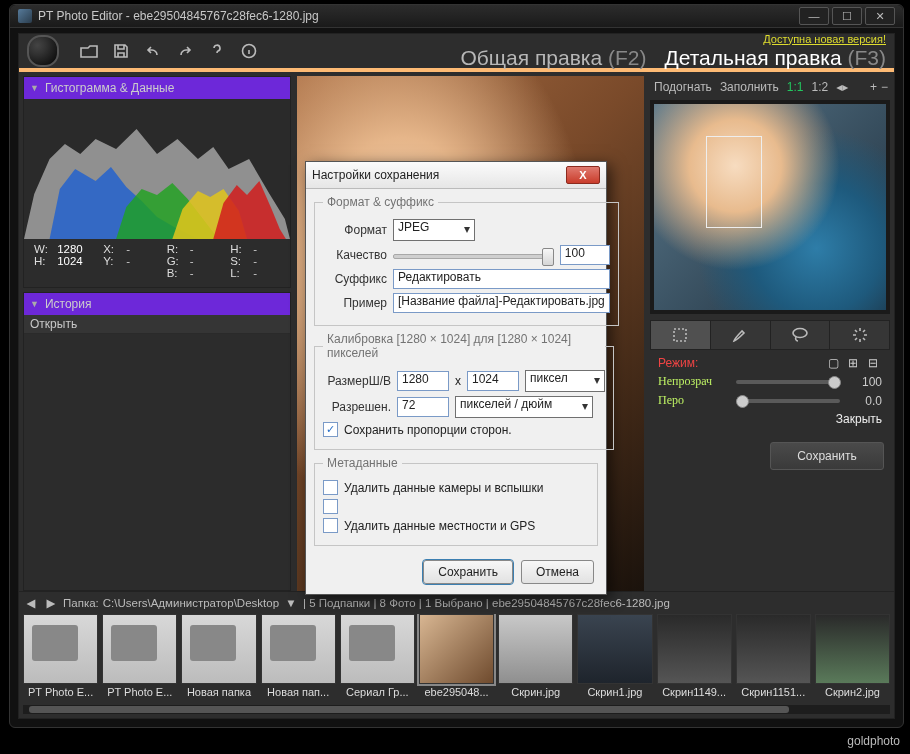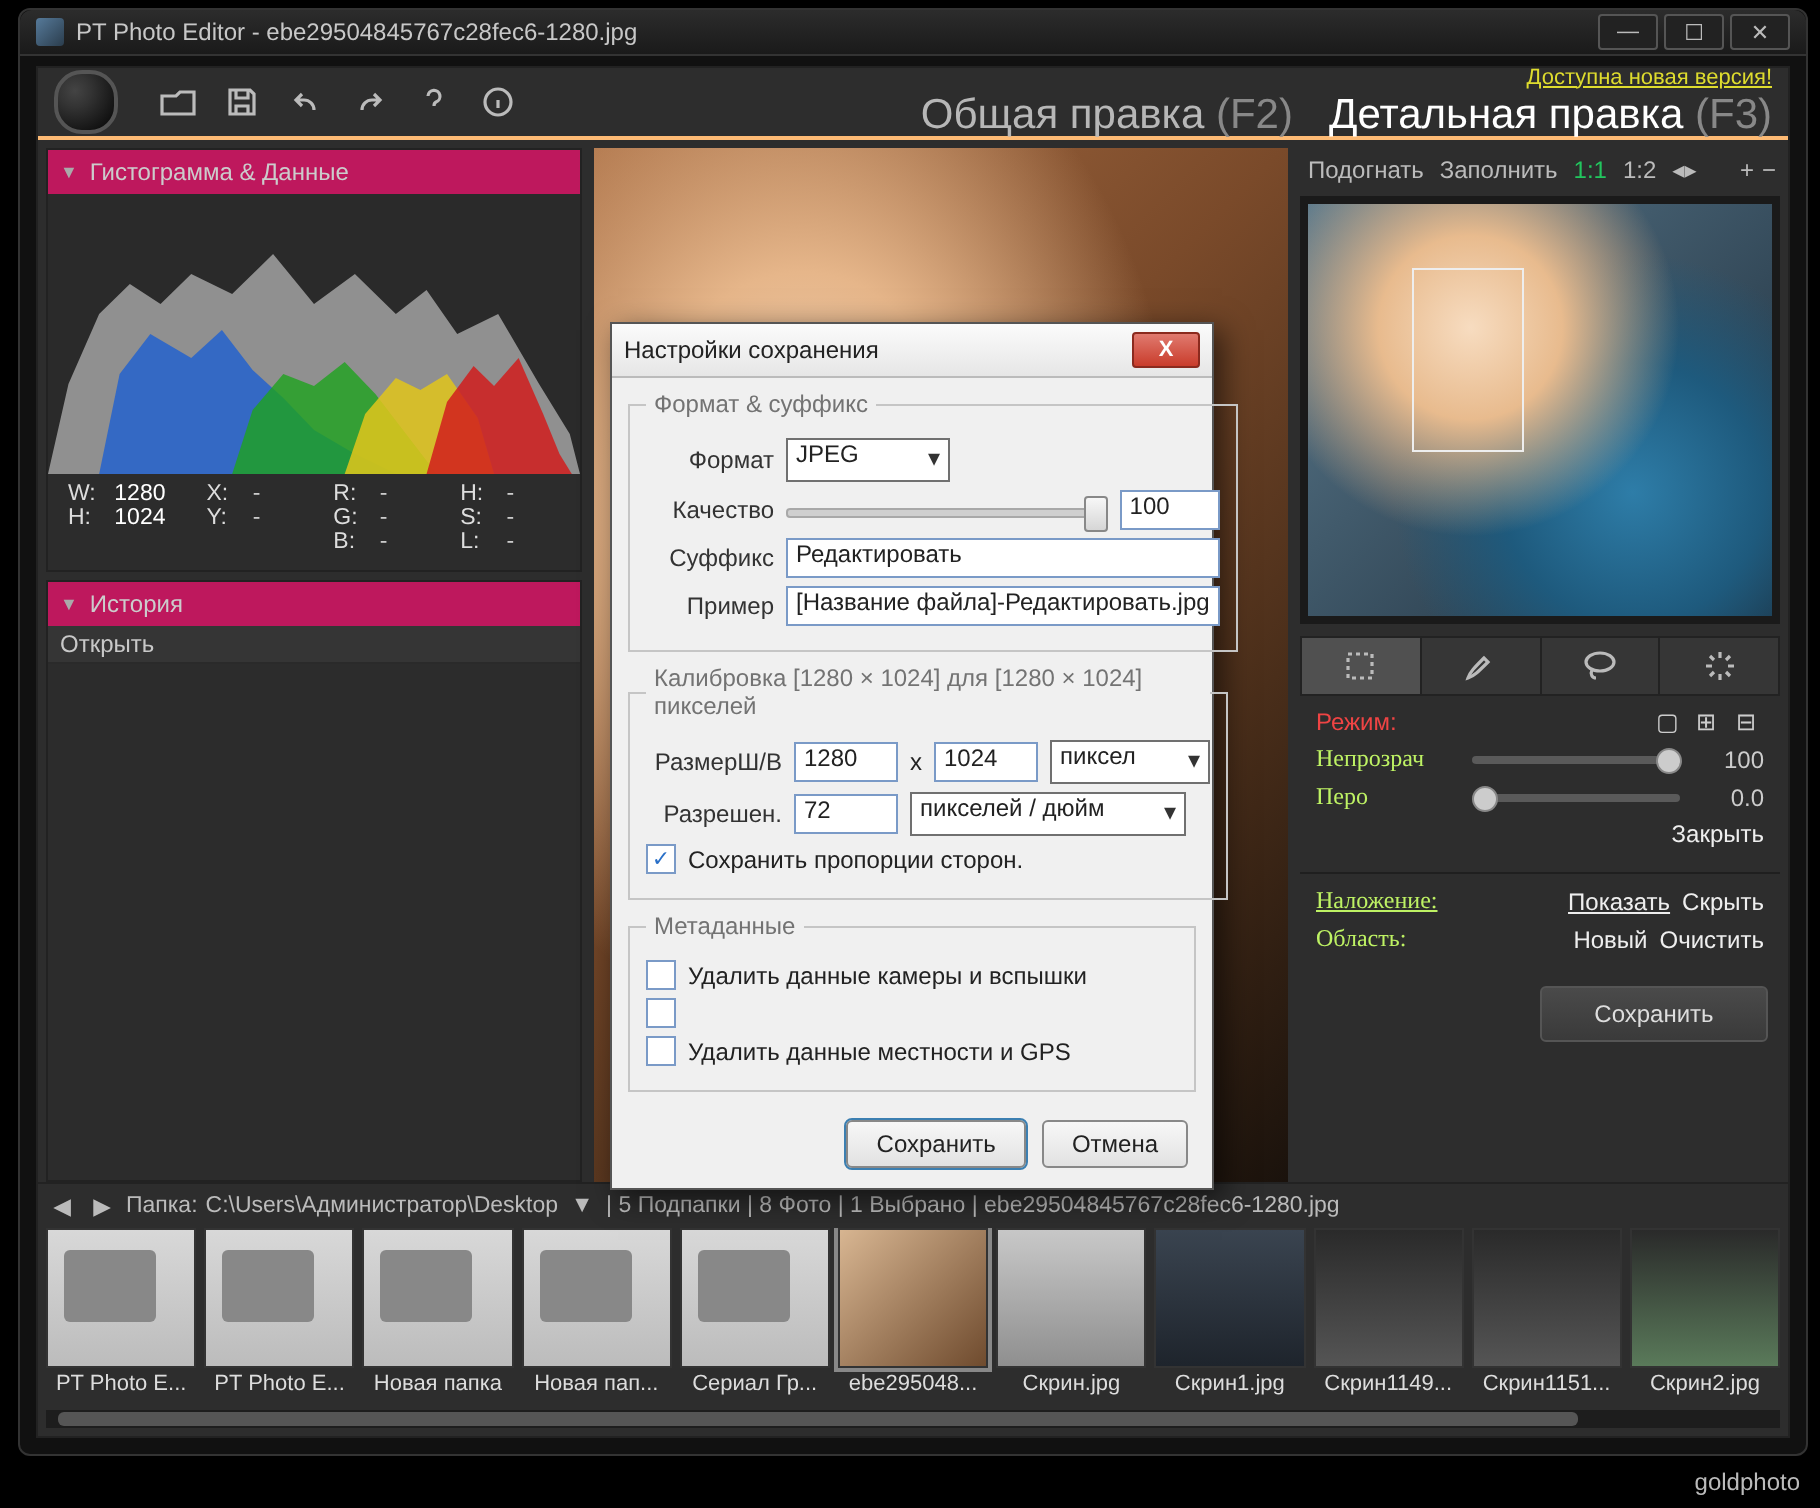--- a/index.html
+++ b/index.html
@@ -6,34 +6,34 @@
   .screen{position:relative;width:910px;height:754px;margin:0 auto;background:#000;}
   .wm{position:absolute;bottom:6px;right:10px;color:#bbb;font-size:12px;}
   
   .win{position:absolute;left:9px;top:4px;width:893px;height:722px;background:#111;border:1px solid #333;border-radius:6px;box-shadow:0 0 6px #000;}
   .titlebar{height:22px;display:flex;align-items:center;padding:0 8px;background:linear-gradient(#2c2c2c,#1a1a1a);border-bottom:1px solid #333;border-radius:6px 6px 0 0;}
   .titlebar .ico{width:14px;height:14px;background:linear-gradient(135deg,#567a9a,#2b3d4d);border-radius:2px;margin-right:6px;}
   .titlebar .title{flex:1;color:#c8c8c8;}
   .winbtn{display:flex;gap:0;}
   .winbtn div{width:28px;height:16px;border:1px solid #555;margin-left:3px;background:#222;color:#bbb;font-size:11px;display:flex;align-items:center;justify-content:center;border-radius:2px;}
   .content{position:absolute;left:8px;top:28px;right:8px;bottom:8px;background:#2d2d2d;border:1px solid #222;display:flex;flex-direction:column;}
-  .toolbar{height:34px;display:flex;align-items:center;padding:0 8px;border-bottom:2px solid #fdba74;}
+  .toolbar{height:34px;display:flex;align-items:center;padding:0 8px;border-bottom:4px solid #fdba74;}
   .logo{width:28px;height:28px;border-radius:14px;background:radial-gradient(circle at 30% 30%,#444 0%,#333 30%,#111 80%);border:2px solid #555;margin-right:14px;}
   .tool{width:20px;height:18px;margin:0 6px;color:#bbb;display:flex;align-items:center;justify-content:center;}
   .tool svg,.ribbon-ico svg{fill:none;stroke:#bbb;stroke-width:1.6;}
   .modes{margin-left:auto;display:flex;flex-direction:column;align-items:flex-end;}
   .new-version{color:#dedc2e;font-size:11px;text-decoration:underline;margin-bottom:1px;}
   .mode-tabs{display:flex;gap:18px;}
   .mode-tab{font-size:21px;color:#b7b7b7;}
   .mode-tab.active{color:#fff;}
   .mode-tab .fn{color:#888;}
   .main{flex:1;display:flex;gap:6px;padding:4px 4px 0 4px;min-height:0;}
   .left{width:268px;display:flex;flex-direction:column;gap:4px;}
   .panel{background:#2c2c2c;border:1px solid #222;}
-  .panel-h{height:22px;background:#be185d;display:flex;align-items:center;padding:0 6px;color:#ccc;}
+  .panel-h{height:22px;background:#6d28d9;display:flex;align-items:center;padding:0 6px;color:#ccc;}
   .panel-h:before{content:"▼";font-size:9px;margin-right:6px;color:#aaa;}
   .hist{height:140px;background:#2a2a2a;position:relative;overflow:hidden;}
   .hist svg{position:absolute;left:0;bottom:0;width:100%;height:100%;}
   .hist-data{padding:4px 10px 8px 10px;color:#ddd;font-size:11.5px;}
   .hist-row{display:flex;gap:6px;}
   .hist-row span{display:inline-block;}
   .hc1{width:18px;text-align:left;color:#ddd;}
   .hc2{width:42px;color:#fff;}
   .hc3{width:18px;color:#ddd;}
   .hc4{width:36px;color:#ccc;}
@@ -290,34 +290,20 @@
               <div class="slider">
                   <div class="knob" style="left:0"></div>
                 </div>
               <span class="rval">0.0</span>
             </div>
             <div class="rrow" style="justify-content:flex-end">
               <span class="link">Закрыть</span>
             </div>
           </div>
 
-          <div class="rgroup sub">
-            <div class="rrow">
-              <span class="rlabel u" style="text-decoration:underline;width:80px">Наложение:</span>
-              <span style="flex:1"></span>
-              <span class="link u">Показать</span>
-              <span class="link">Скрыть</span>
-            </div>
-            <div class="rrow">
-              <span class="rlabel" style="width:80px">Область:</span>
-              <span style="flex:1"></span>
-              <span class="link">Новый</span>
-              <span class="link">Очистить</span>
-            </div>
-          </div>
 
           <div class="save-btn">Сохранить</div>
         </div>
       </div>
 
       <div class="bottom">
         <div class="path">
           <span class="nav">◀</span>
           <span class="nav">▶</span>
           <span>Папка:</span>

